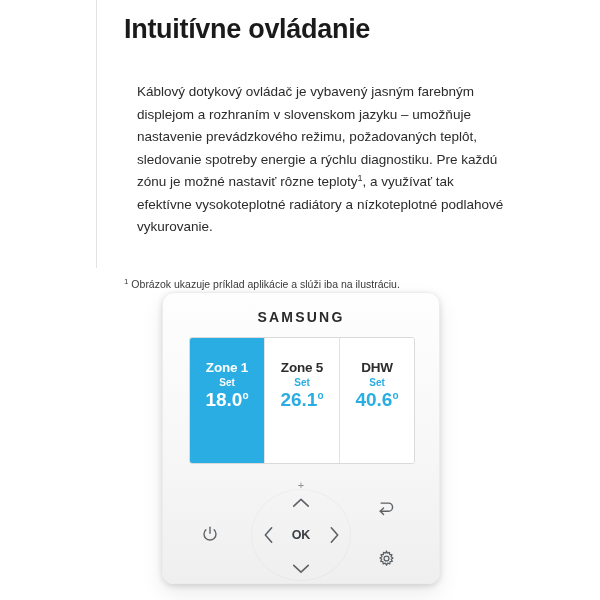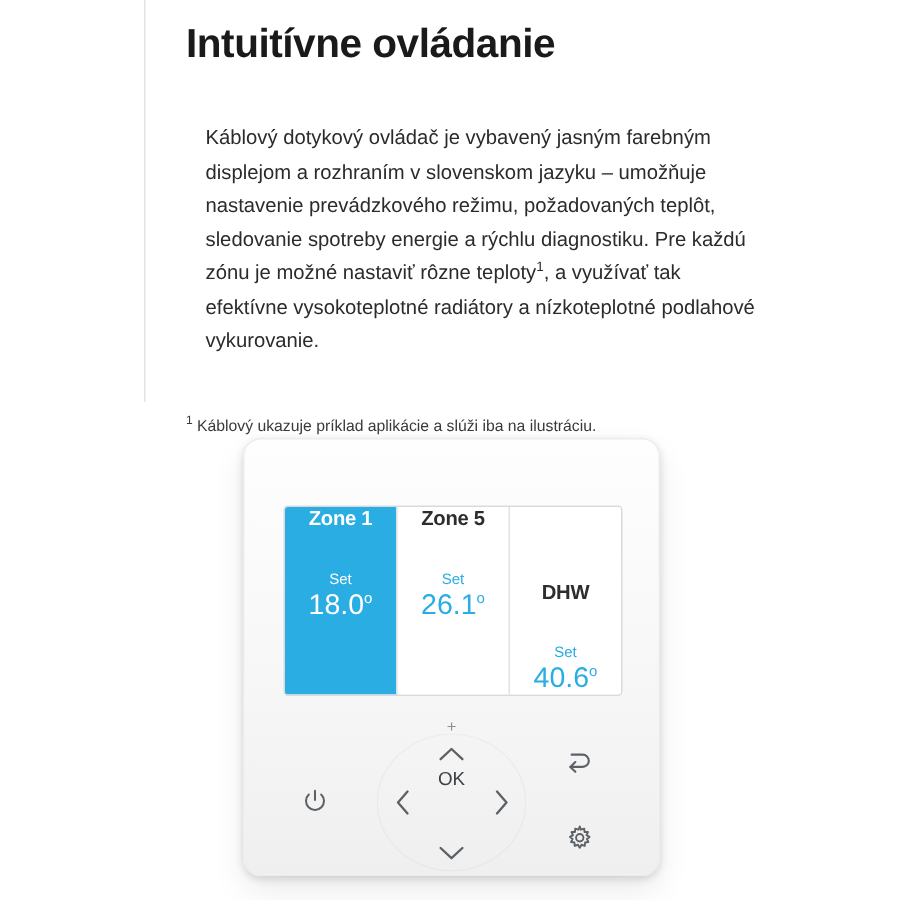--- a/index.html
+++ b/index.html
@@ -112,44 +112,45 @@
   }
   .zone {
     flex: 1 1 0;
     position: relative;
     background: #ffffff;
     border-right: 1px solid #e2e2e2;
     display: flex;
     flex-direction: column;
     align-items: center;
     justify-content: flex-start;
+    padding-top: 22px;
     box-sizing: border-box;
   }
-  .zone:last-child { border-right: none; justify-content: flex-end; }
+  .zone:last-child { border-right: none; }
   .zone.active {
     background: #29ade3;
   }
   .zone-title {
     font-size: 13.5px;
     font-weight: bold;
     color: #2d2d2d;
     letter-spacing: -0.2px;
   }
   .zone.active .zone-title { color: #ffffff; }
   .zone-set {
-    margin-top: 28px;
+    margin-top: 2px;
     font-size: 10px;
-    font-weight: normal;
+    font-weight: bold;
     color: #29ade3;
   }
   .zone.active .zone-set { color: #ffffff; }
   .zone-temp {
     margin-top: 2px;
     font-size: 19px;
-    font-weight: normal;
+    font-weight: bold;
     color: #29ade3;
     line-height: 20px;
   }
   .zone.active .zone-temp { color: #ffffff; }
   .zone-temp .deg {
     font-size: 10px;
     vertical-align: super;
     line-height: 0;
   }
 
@@ -170,22 +171,22 @@
     align-items: center;
     justify-content: center;
   }
   .btn-power  { left: 36px;  top: 48px; width: 22px; height: 22px; }
   .btn-back   { left: 212px; top: 22px; width: 22px; height: 22px; }
   .btn-gear   { left: 212px; top: 72px; width: 22px; height: 22px; }
   .btn-up     { left: 127px; top: 18px; width: 22px; height: 18px; }
   .btn-down   { left: 127px; top: 84px; width: 22px; height: 18px; }
   .btn-left   { left: 96px;  top: 50px; width: 18px; height: 20px; }
   .btn-right  { left: 162px; top: 50px; width: 18px; height: 20px; }
-  .btn-ok     { left: 121px; top: 33px; width: 34px; height: 22px;
-                font-size: 12.5px; font-weight: normal; color: #3c4044; }
+  .btn-ok     { left: 121px; top: 49px; width: 34px; height: 22px;
+                font-size: 12.5px; font-weight: bold; color: #3c4044; }
   .plus-mark  { left: 131px; top: 4px;  width: 14px; height: 12px;
                 font-size: 11px; color: #8b9095; }
   .dial-ring {
     position: absolute;
     left: 88px;
     top: 14px;
     width: 100px;
     height: 92px;
     border-radius: 50%;
     box-shadow: inset 0 0 0 1px rgba(0,0,0,0.03);
@@ -200,27 +201,28 @@
   <div class="left-rule"></div>
 
   <div class="content">
     <h1 class="headline">Intuitívne ovládanie</h1>
 
     <p class="body-text">
       <span>Káblový dotykový ovládač je vybavený jasným farebným displejom a rozhraním v slovenskom jazyku – umožňuje nastavenie prevádzkového režimu, požadovaných teplôt, sledovanie spotreby energie a rýchlu diagnostiku. Pre každú zónu je možné nastaviť rôzne teploty</span><sup>1</sup><span>, a využívať tak efektívne vysokoteplotné radiátory a nízkoteplotné podlahové vykurovanie.</span>
     </p>
 
     <p class="footnote">
-      <sup>1</sup><span> Káblový ukazuje príklad aplikácie a slúži iba na ilustráciu.</span>
+      <sup>1</sup><span> Obrázok ukazuje príklad aplikácie a slúži iba na ilustráciu.</span>
     </p>
   </div>
 
   <div class="device-area">
     <div class="controller">
 
+      <div class="brand">SAMSUNG</div>
 
       <div class="screen">
 
         <div class="zone active">
           <div class="zone-title">Zone 1</div>
           <div class="zone-set">Set</div>
           <div class="zone-temp"><span>18.0</span><span class="deg">o</span></div>
         </div>
 
         <div class="zone">

